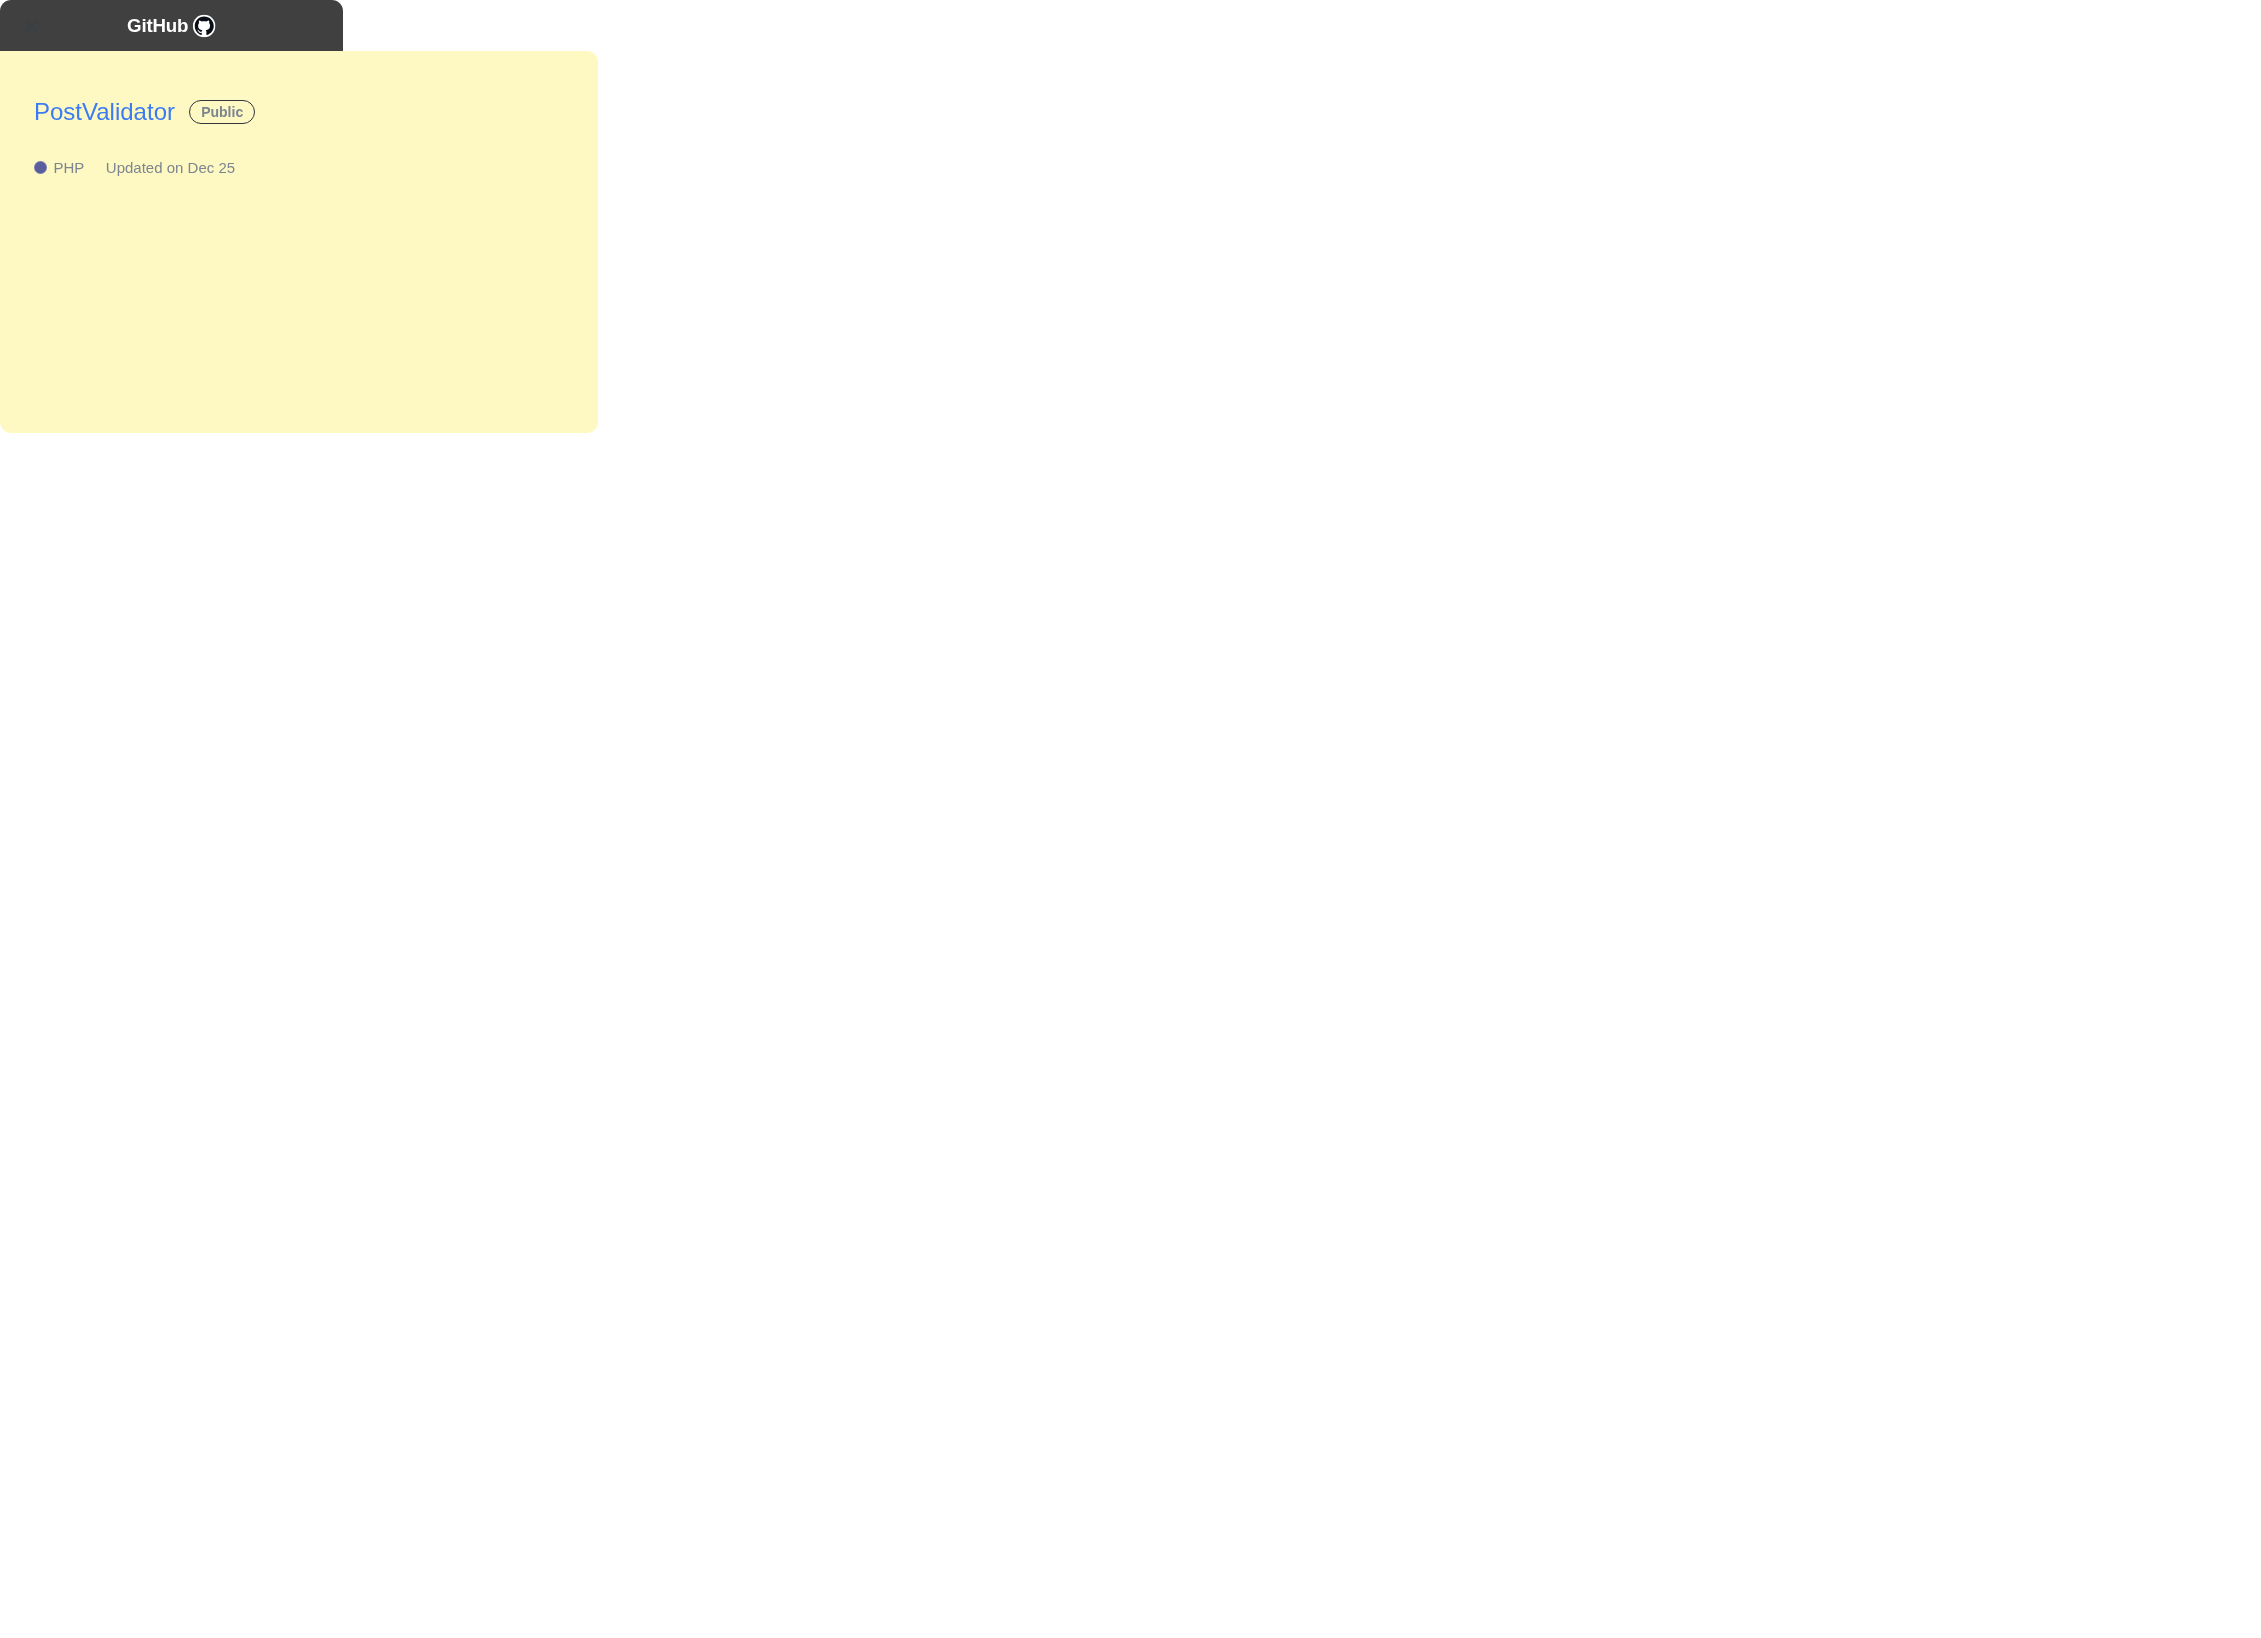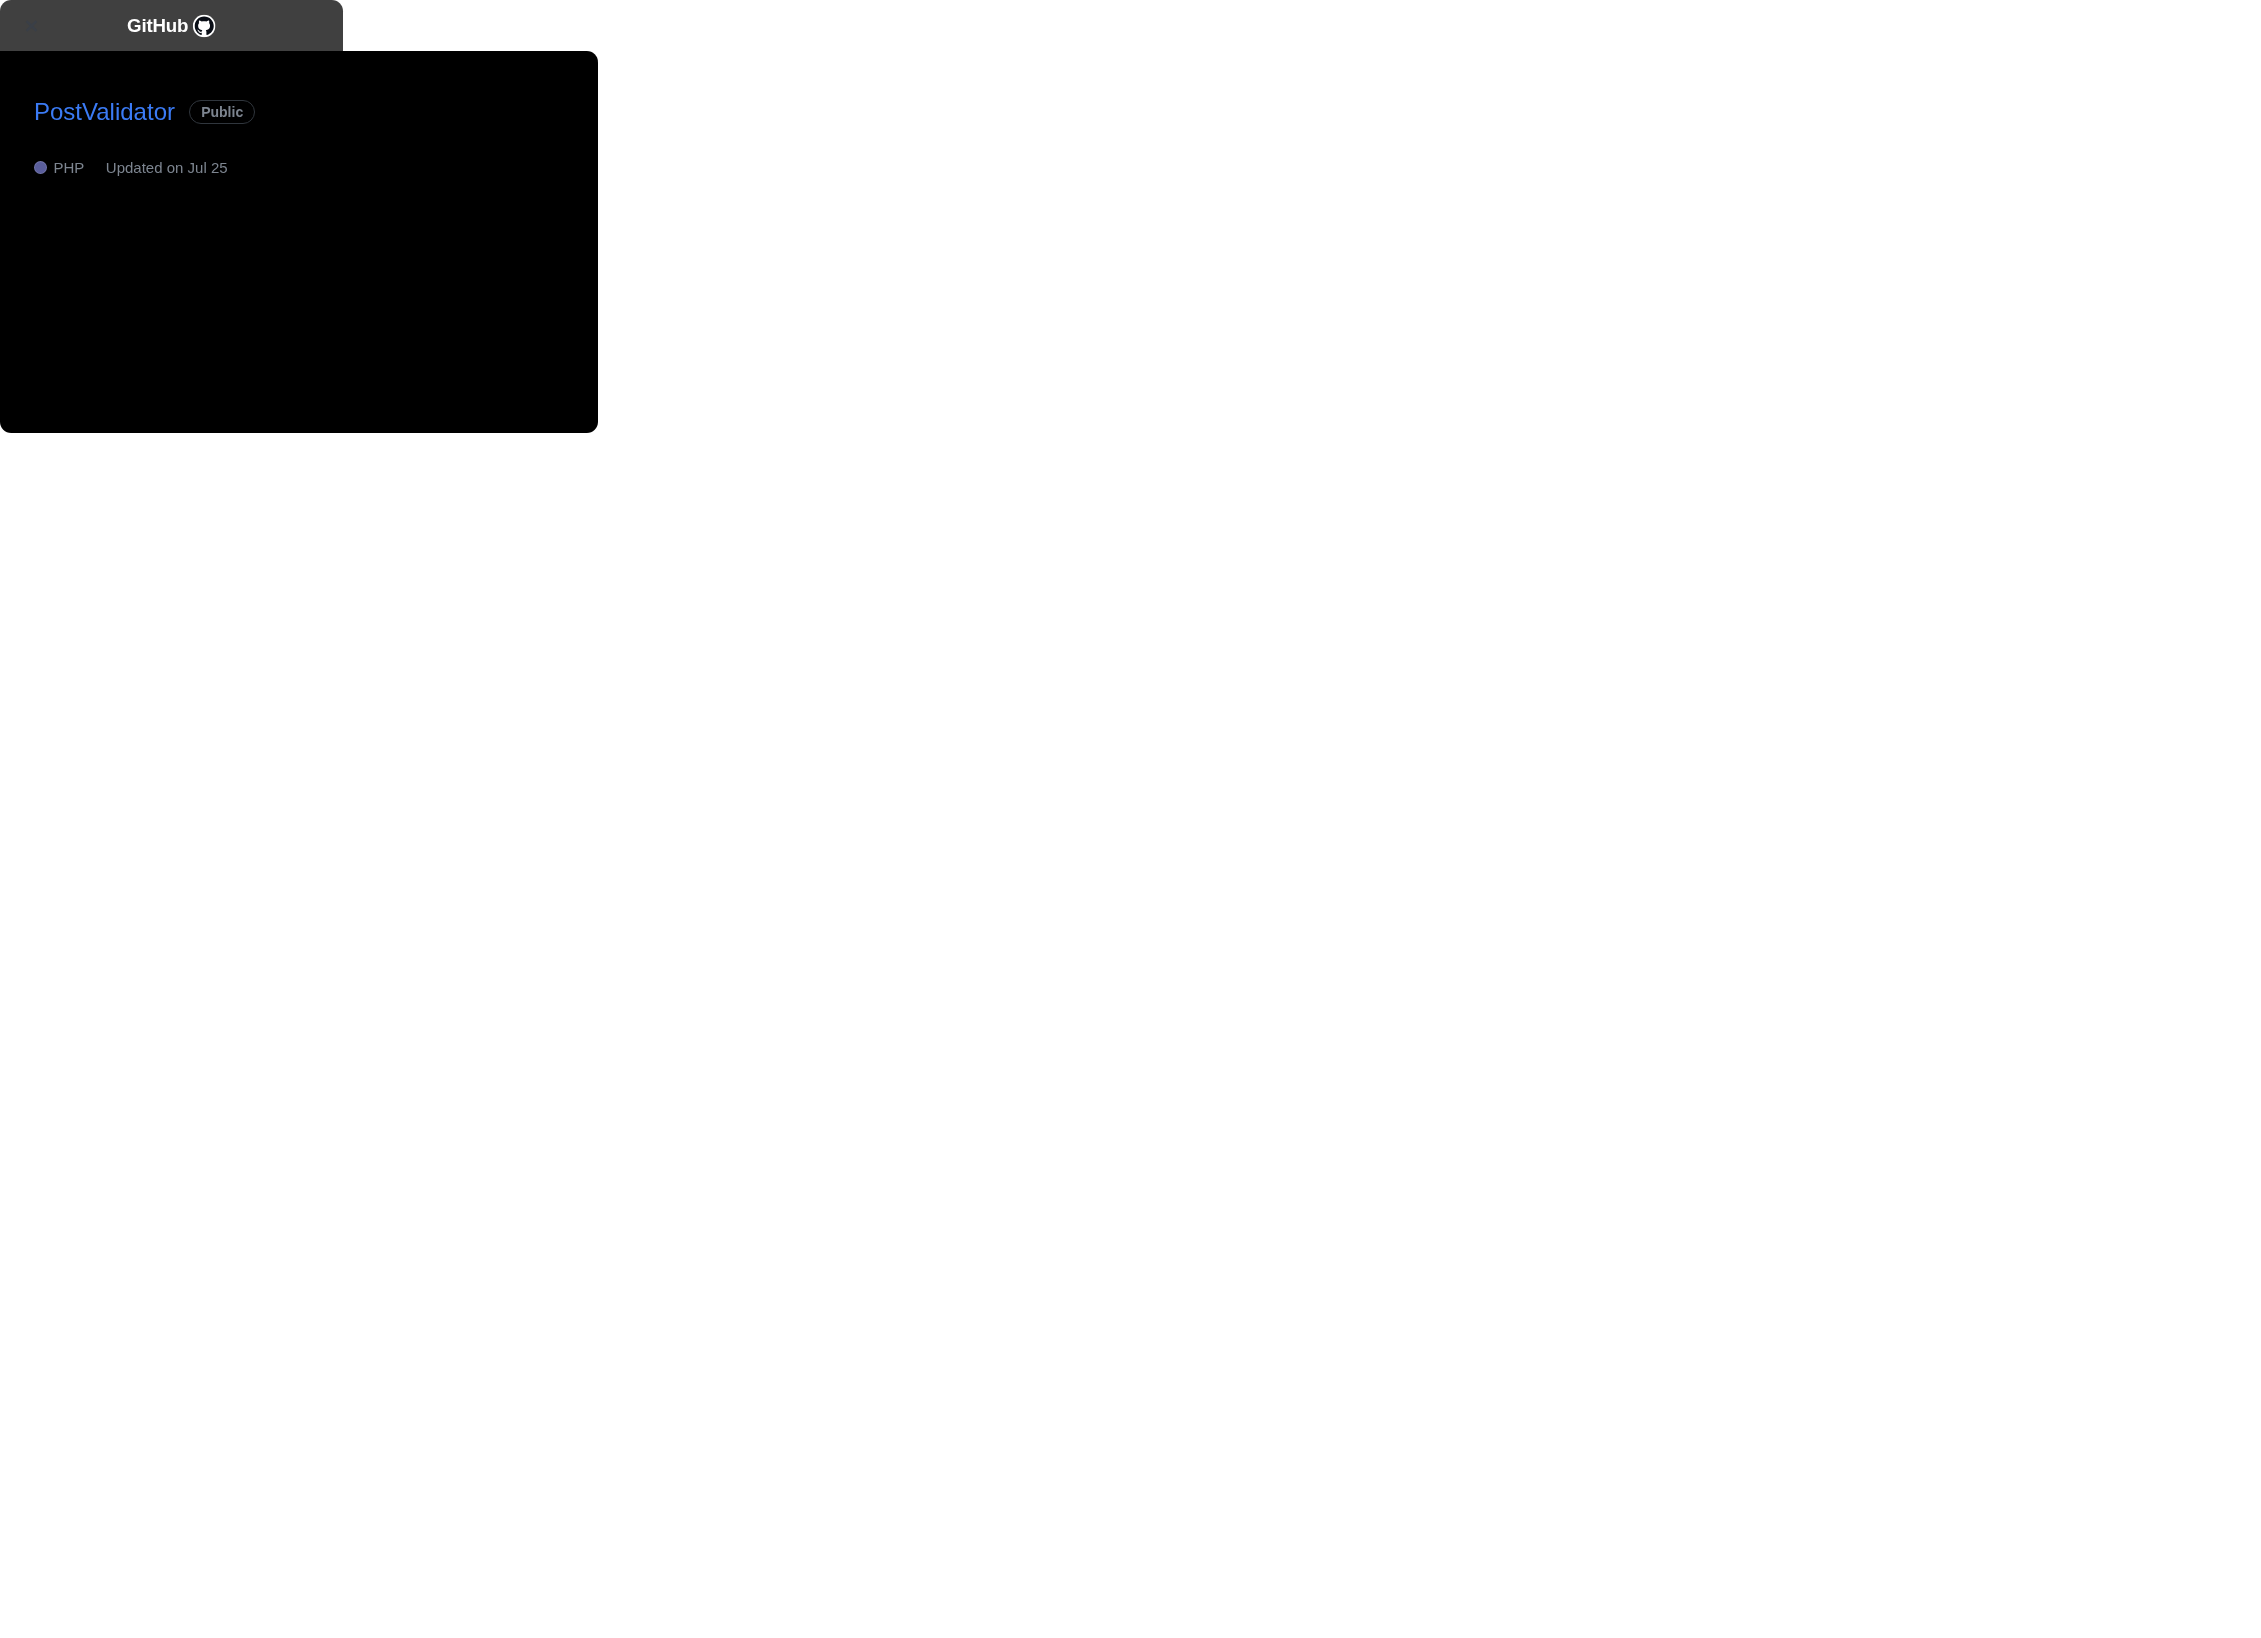--- a/index.html
+++ b/index.html
@@ -54,21 +54,21 @@
     color: #ffffff;
     font-size: 18.7px;
     font-weight: 700;
     letter-spacing: -0.2px;
   }
   .github-mark {
     width: 23px;
     height: 23px;
   }
   .main-panel {
-    background: #000000;
+    background: #fef9c3;
     width: 598px;
     height: 382px;
     border-radius: 0 11.2px 11.2px 11.2px;
     padding: 47px 34px 34px 34px;
   }
   .repo-header {
     display: flex;
     align-items: center;
     gap: 14px;
   }
@@ -134,16 +134,16 @@
 <div class="main-panel">
   <div class="repo-header">
     <a class="repo-name">PostValidator</a>
     <span class="visibility-badge">Public</span>
   </div>
   <div class="repo-meta">
     <div class="lang-group">
       <span class="lang-dot"></span>
       <span class="lang-name">PHP</span>
     </div>
-    <span class="updated-text">Updated on Jul 25</span>
+    <span class="updated-text">Updated on Dec 25</span>
   </div>
 </div>
 
 
 </body></html>

